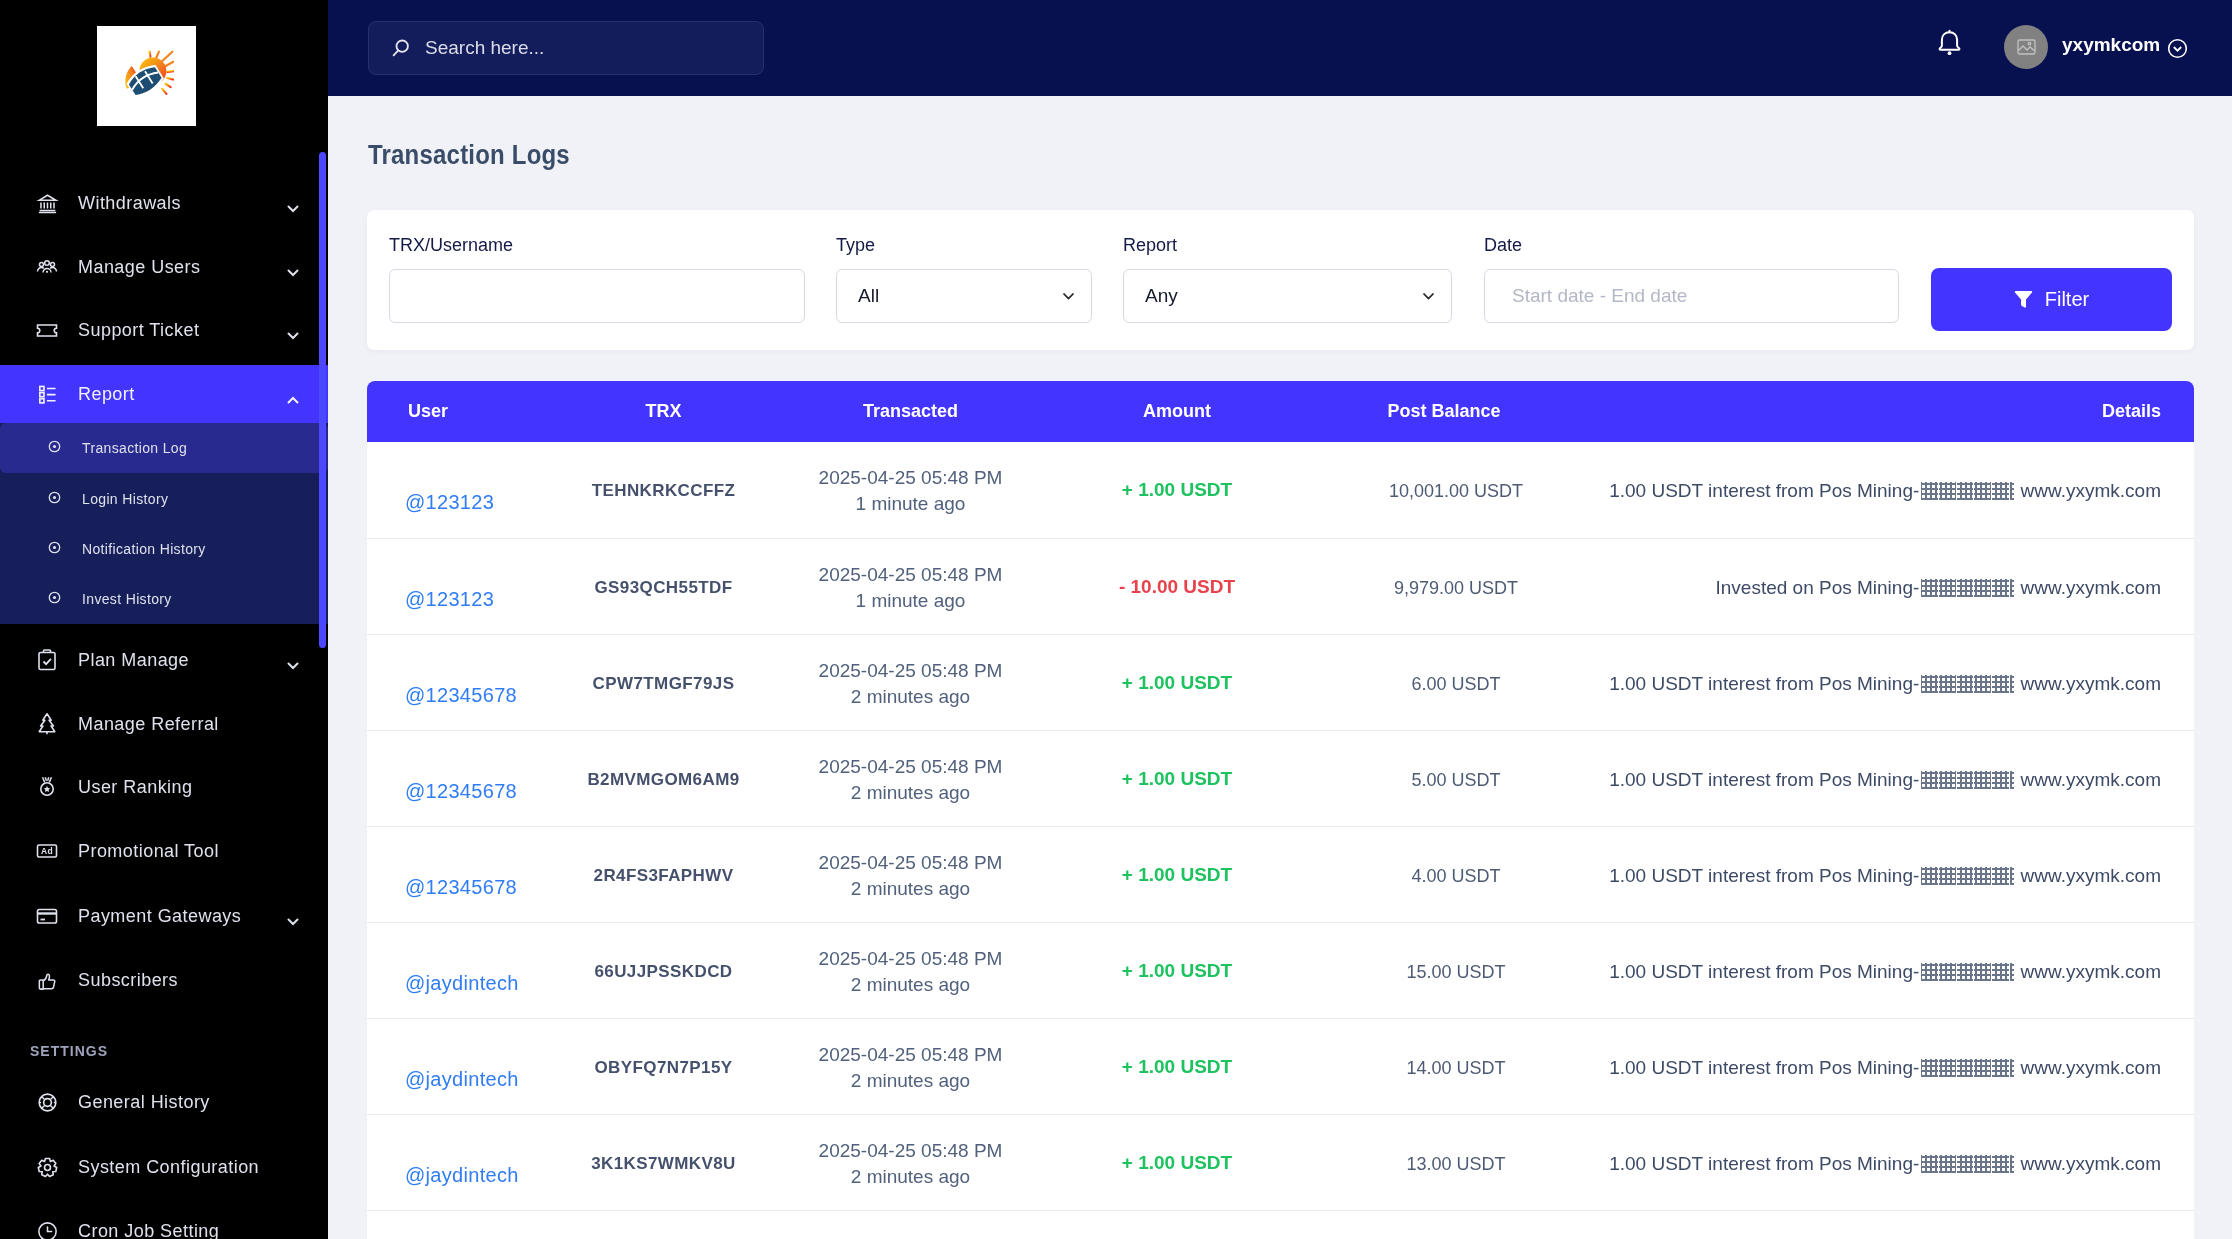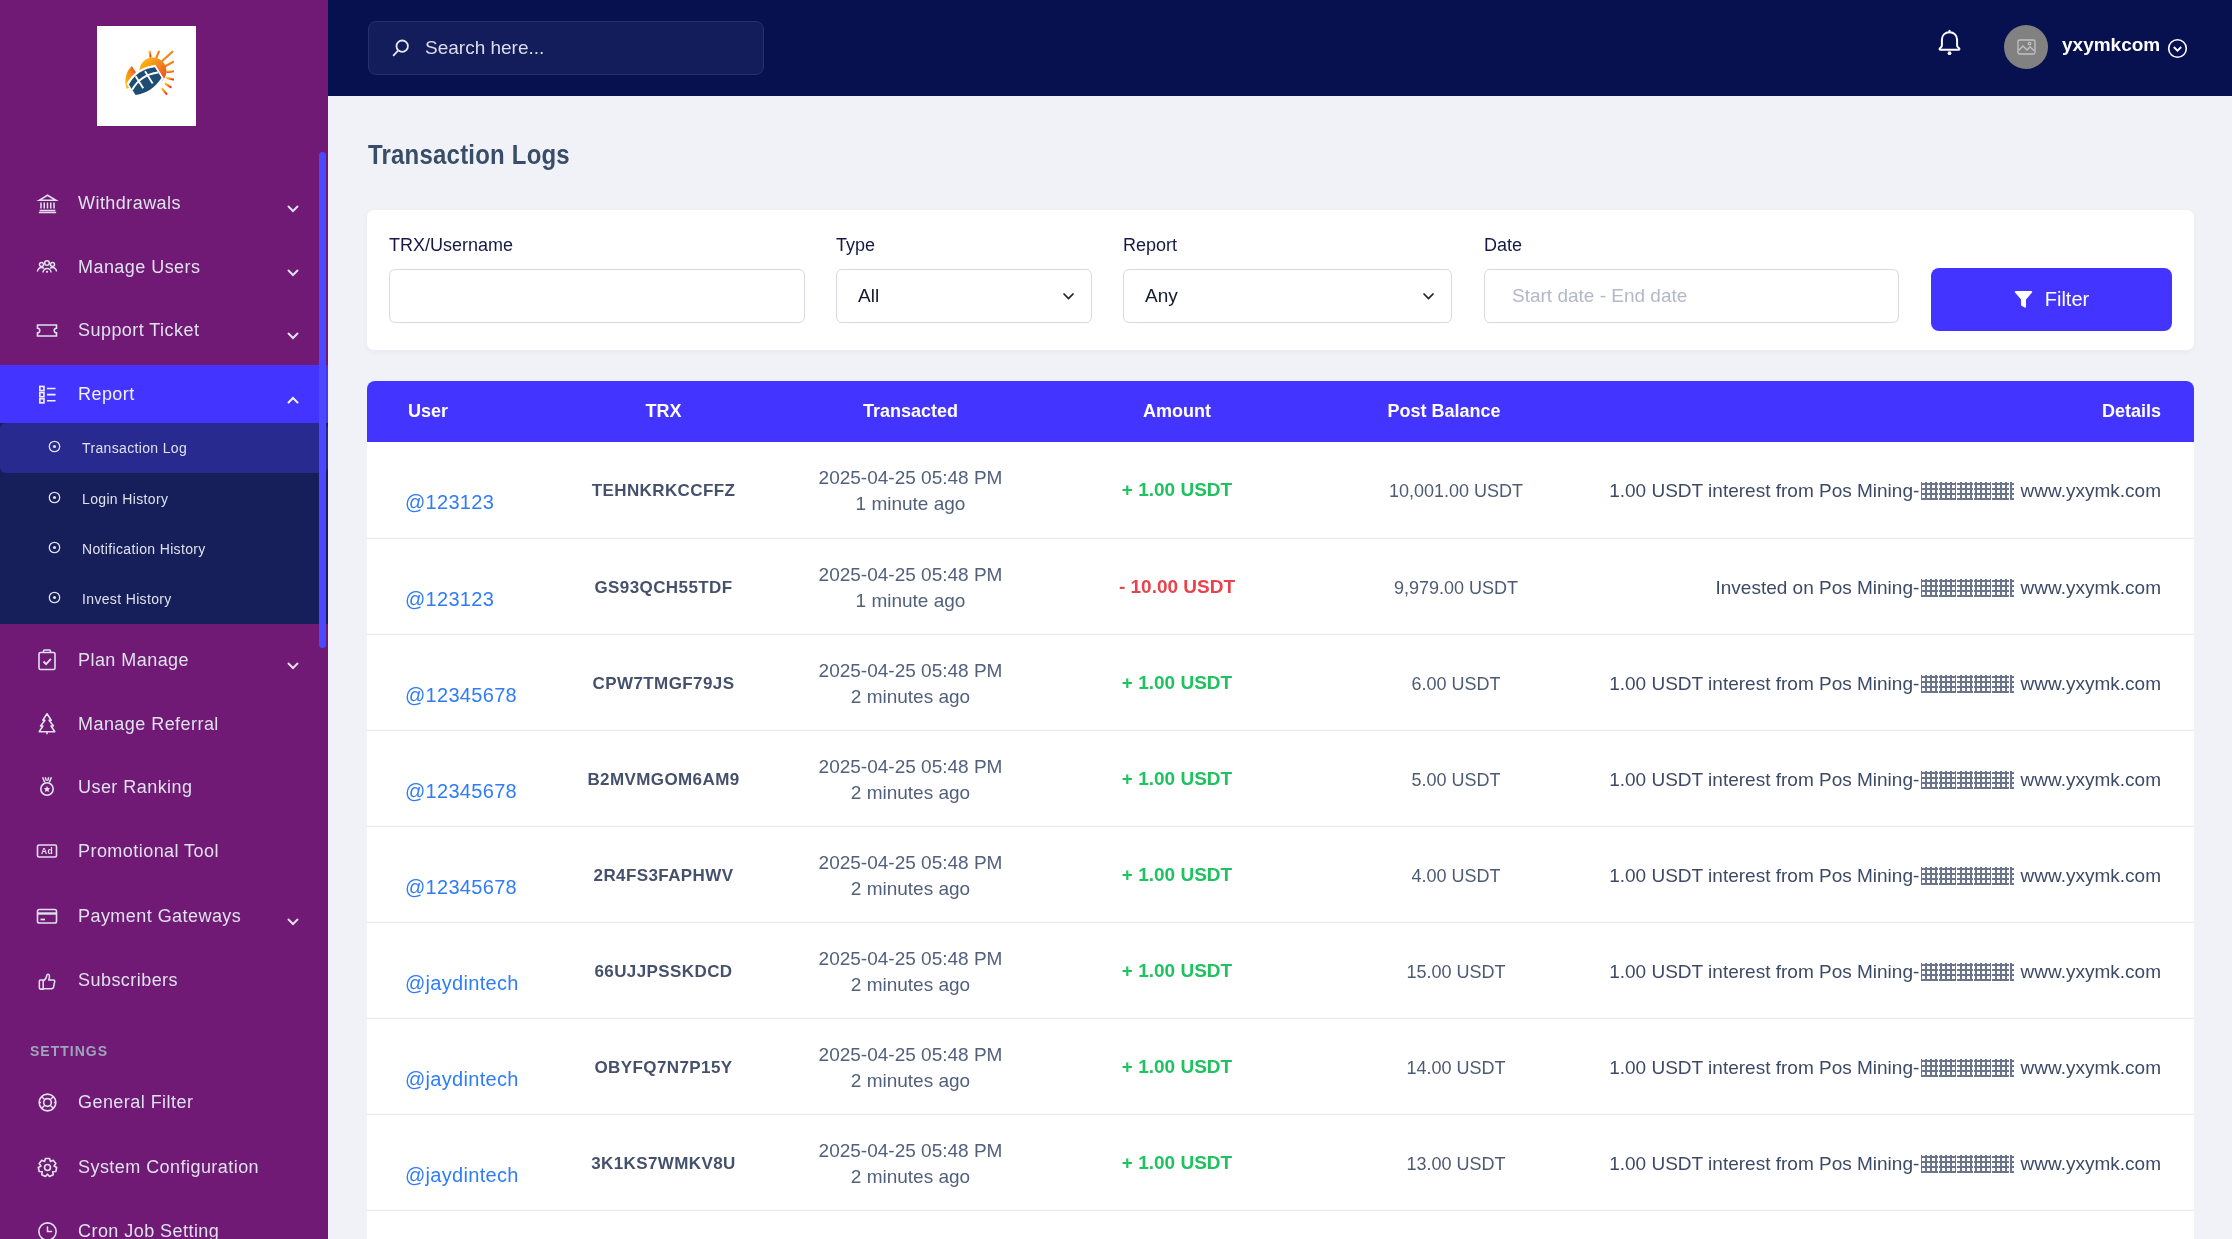--- a/index.html
+++ b/index.html
@@ -1,20 +1,20 @@
 <!DOCTYPE html>
 <html><head>
 <meta charset="utf-8">
 <style>
 * { margin:0; padding:0; box-sizing:border-box; }
 html,body { width:2232px; height:1239px; overflow:hidden; }
 body { font-family:"Liberation Sans", sans-serif; background:#F1F2F8; position:relative; }
 
 
-.sidebar { position:absolute; left:0; top:0; width:328px; height:1239px; background:#701a75; overflow:hidden; }
+.sidebar { position:absolute; left:0; top:0; width:328px; height:1239px; background:#000000; overflow:hidden; }
 .logo { position:absolute; left:97px; top:26px; width:99px; height:100px; background:#fff; display:flex; align-items:center; justify-content:center; }
 .sthumb { position:absolute; left:319px; top:152px; width:7px; height:496px; background:#4B48FF; border-radius:4px; z-index:30; }
 .mi { position:absolute; left:0; width:328px; height:64px; display:flex; align-items:center; color:#DFE1ED; font-size:18px; letter-spacing:.45px; }
 .mi .ic { position:absolute; left:34px; width:26px; height:26px; display:flex; align-items:center; justify-content:center; }
 .mi .tx { position:absolute; left:78px; }
 .mi .ch { position:absolute; left:287px; top:50%; margin-top:-6px; }
 .mi-active { background:#4434FF; color:#F2F2FE; }
 .submenu { position:absolute; left:0; top:423px; width:328px; height:201px; background:#161F5A; }
 .si { position:absolute; left:0; width:328px; height:50px; display:flex; align-items:center; color:#DFE1ED; font-size:14px; letter-spacing:.35px;border-radius:6px; }
 .si .dot { position:absolute; left:48px; }
@@ -266,21 +266,21 @@
     </div>
   <div class="shead" style="top:1043px">SETTINGS</div>
   <div class="mi" style="top:1070px">
       <span class="ic">
     <svg width="23" height="23" viewBox="0 0 24 24" fill="none" stroke="currentColor" stroke-width="1.7">
           <circle cx="12" cy="12" r="8.7"></circle>
           <circle cx="12" cy="12" r="4"></circle>
           <path d="M8.9 8.9 6 6M15.1 8.9 18 6M15.1 15.1 18 18M8.9 15.1 6 18M3.3 12h2M18.7 12h2" stroke-width="1.5"></path>
         </svg>
     </span>
-      <span class="tx">General Filter</span>
+      <span class="tx">General History</span>
     </div>
   <div class="mi" style="top:1135px">
       <span class="ic">
     <svg width="23" height="23" viewBox="0 0 24 24" fill="none" stroke="currentColor" stroke-width="1.7" stroke-linejoin="round">
           <path d="M8.93 5.71 L9.84 2.65 L14.16 2.65 L15.07 5.71 L17.97 4.48 L20.66 7.86 L18.83 10.48 L21.60 11.98 L20.64 16.19 L17.45 16.39 L18.00 19.49 L14.11 21.36 L12.00 19.00 L9.89 21.36 L6.00 19.49 L6.55 16.39 L3.36 16.19 L2.40 11.98 L5.17 10.48 L3.34 7.86 L6.03 4.48 L8.93 5.71 Z"></path>
           <circle cx="12" cy="12" r="3.1"></circle>
         </svg>
     </span>
       <span class="tx">System Configuration</span>
     </div>

